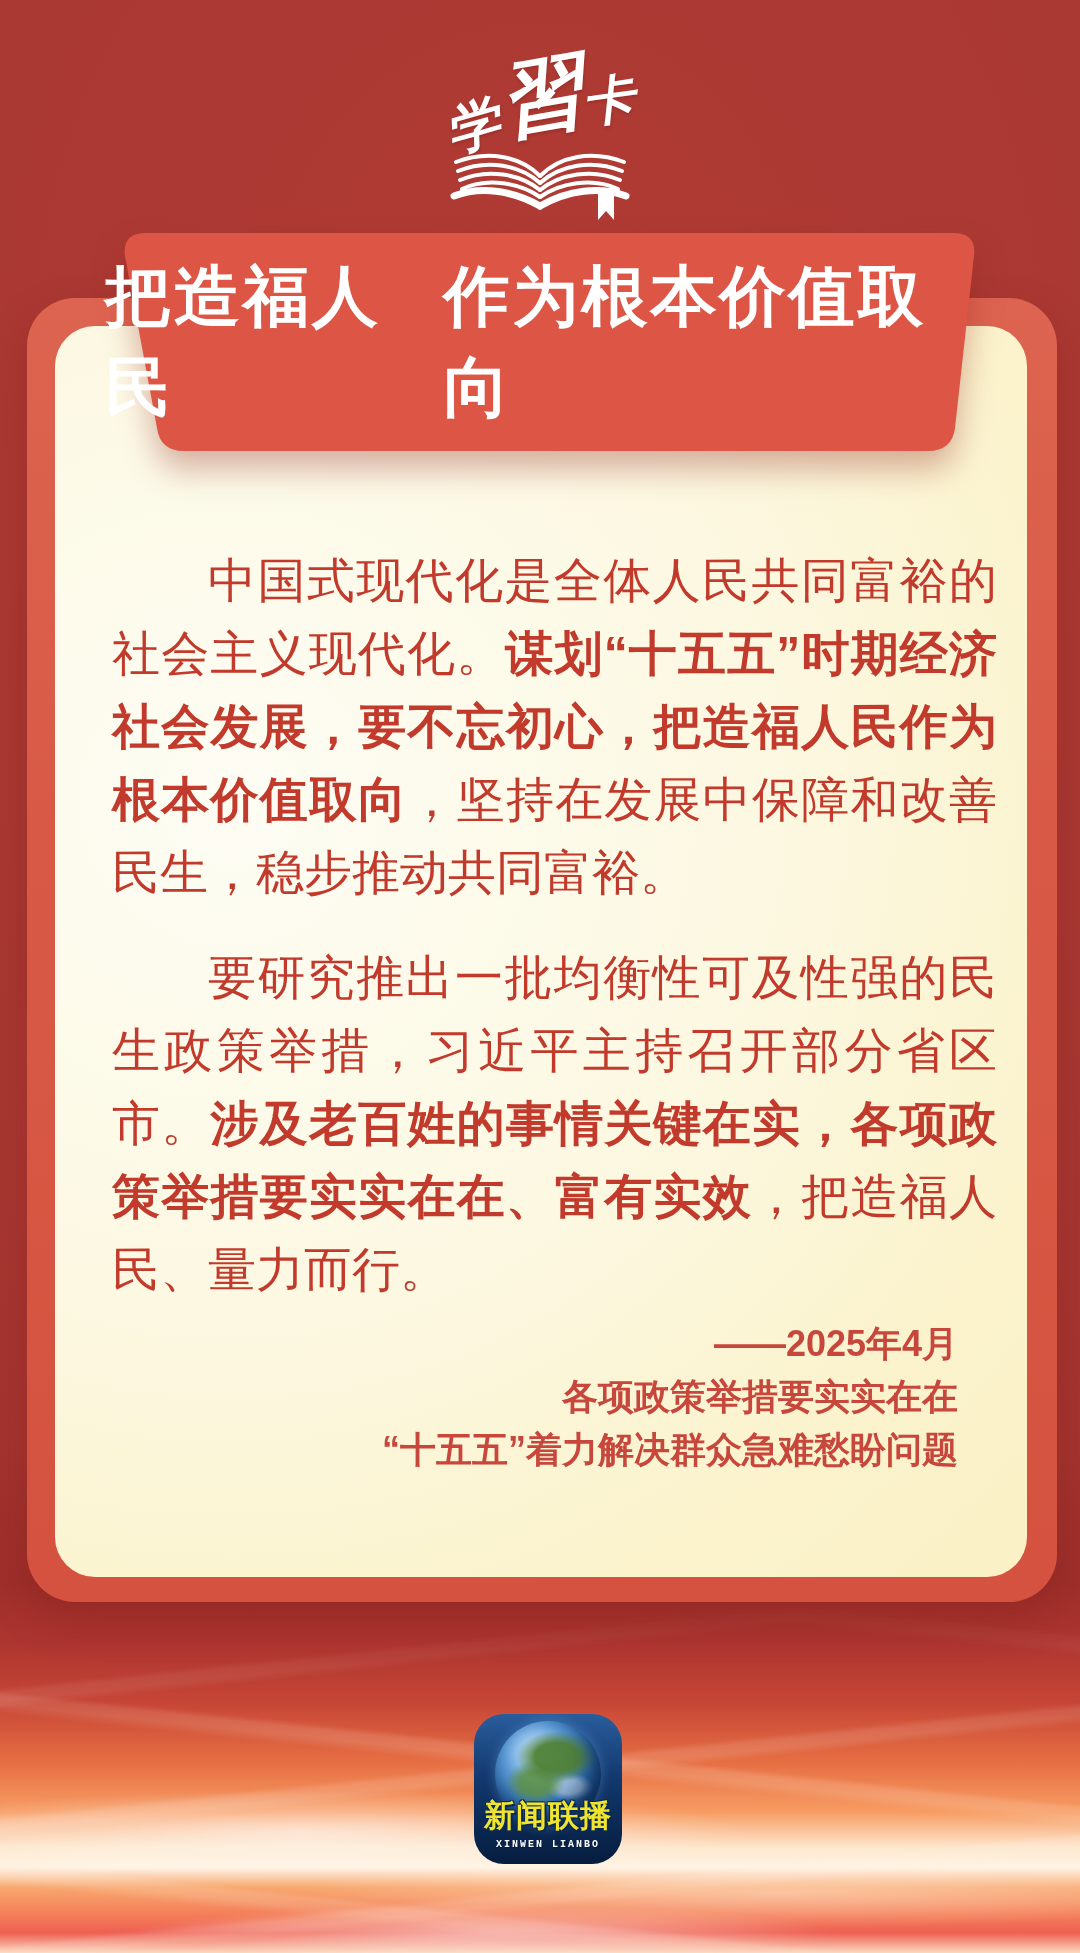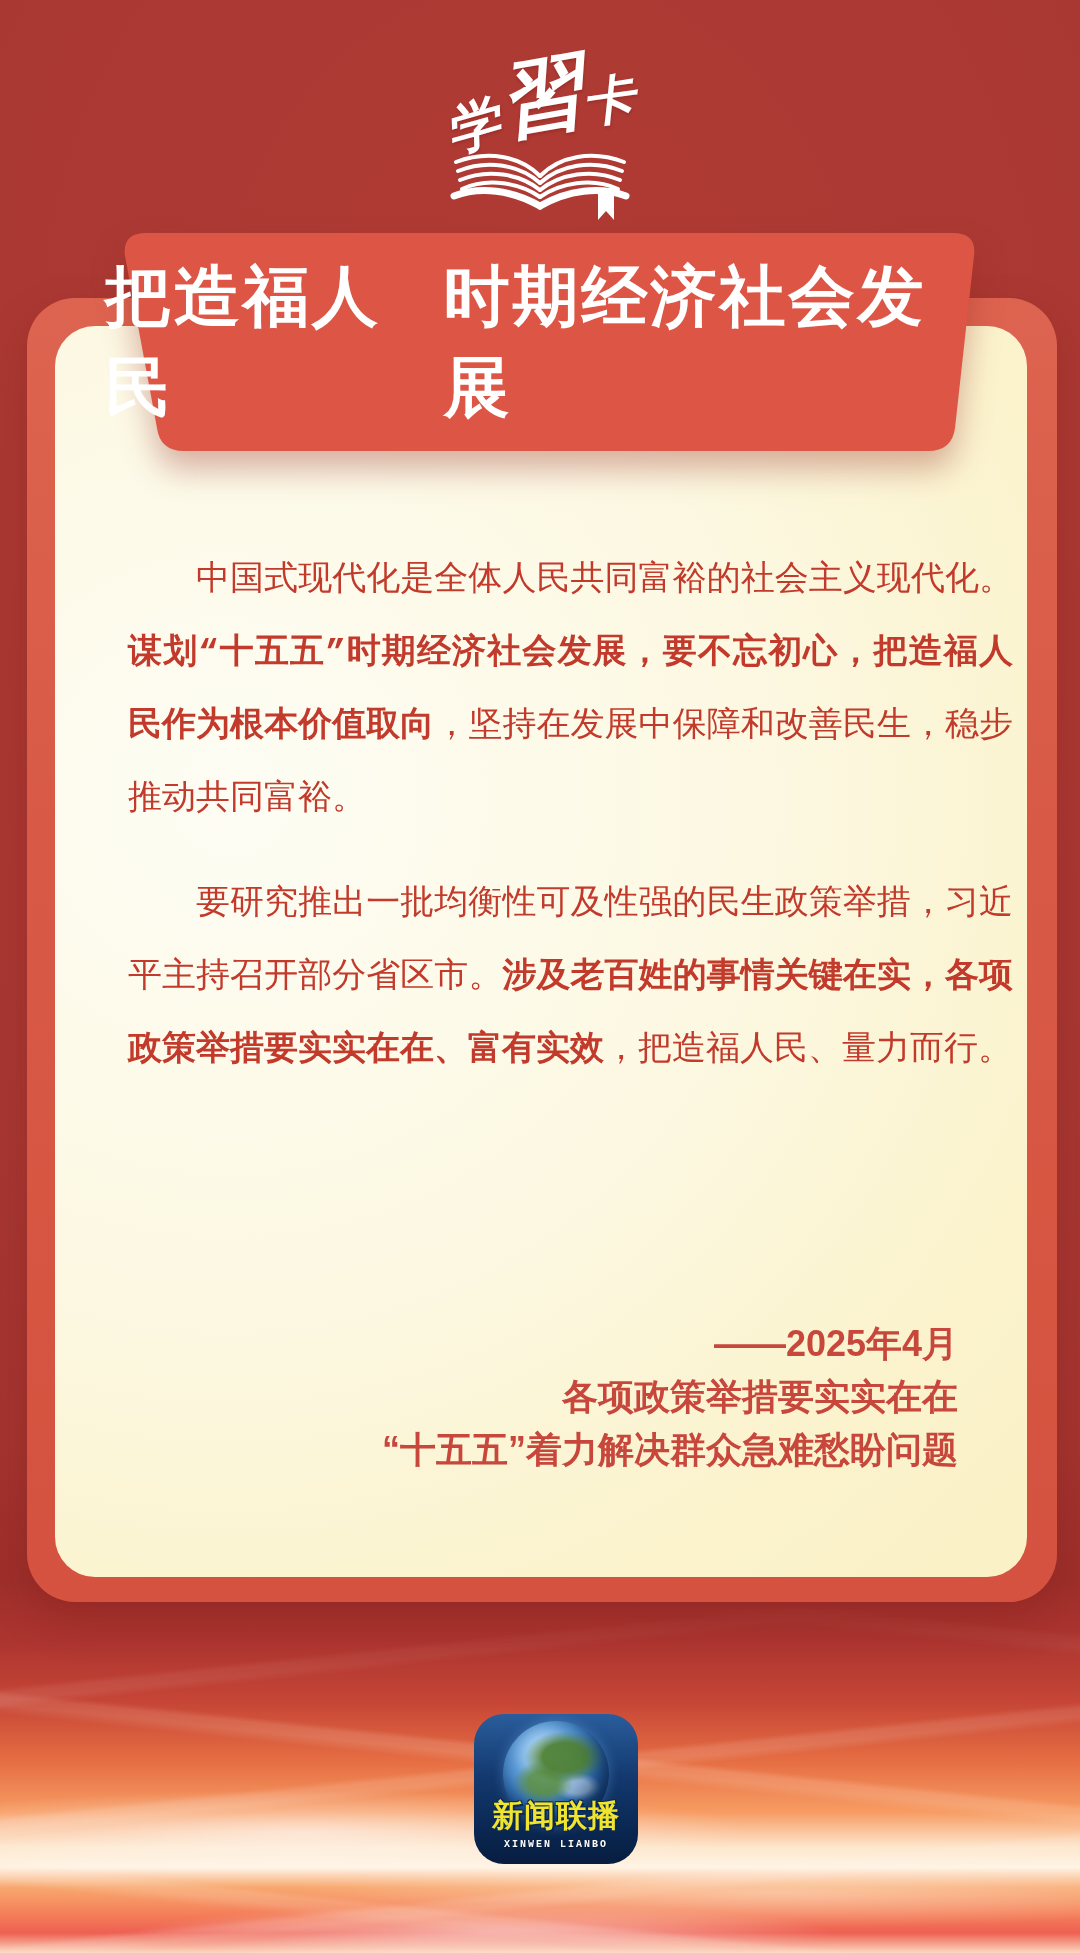--- a/index.html
+++ b/index.html
@@ -50,32 +50,32 @@
   .card{position:absolute;left:55px;top:326px;width:972px;height:1251px;border-radius:40px;
     background:radial-gradient(120% 90% at 18% 38%, #fefdf4 0%, #fcf8e2 45%, #fbf3cd 75%, #faf0c4 100%);}
   
   .banner-svg{position:absolute;left:105px;top:233px;width:880px;height:218px;
     filter:drop-shadow(0 18px 16px rgba(146,38,28,.35));}
   .banner-text{position:absolute;left:105px;top:233px;width:880px;height:218px;
     display:flex;flex-direction:row;align-items:center;justify-content:center;
     color:#ffffff;font-weight:900;font-size:66px;line-height:91px;letter-spacing:3px;
     font-family:"Liberation Sans",sans-serif;}
   
-  .card-body{position:absolute;left:128px;top:544px;width:885px;
-    color:#c23a2b;font-size:34px;line-height:73px;text-align:justify;
-    font-family:Liberation Mono, monospace;}
+  .card-body{position:absolute;left:112px;top:544px;width:885px;
+    color:#c23a2b;font-size:48px;line-height:73px;text-align:justify;
+    font-family:Liberation Sans, sans-serif;}
   .card-body p{margin:0;text-indent:2em;}
   .card-body p + p{margin-top:32px;}
   .seg-b{font-weight:bold;}
   
   .attribution{position:absolute;top:1317px;right:122px;text-align:right;
     color:#c8473c;font-size:36px;line-height:53px;font-weight:700;
     font-family:"Liberation Sans",sans-serif;}
   
-  .badge{position:absolute;left:474px;top:1714px;width:164px;height:150px;border-radius:30px;
+  .badge{position:absolute;left:474px;top:1714px;width:148px;height:150px;border-radius:30px;
     background:linear-gradient(180deg,#2a5d9c 0%,#13396f 42%,#0a2751 78%,#071d3f 100%);
     display:flex;flex-direction:column;align-items:center;overflow:hidden;}
   .globe{width:106px;height:106px;border-radius:50%;margin-top:7px;flex:0 0 auto;
     background:
       radial-gradient(40px 26px at 58% 34%, rgba(80,130,55,.95) 0 55%, rgba(80,130,55,0) 100%),
       radial-gradient(30px 22px at 38% 58%, rgba(95,145,65,.85) 0 50%, rgba(95,145,65,0) 100%),
       radial-gradient(24px 14px at 70% 62%, rgba(215,225,235,.55) 0 50%, rgba(215,225,235,0) 100%),
       radial-gradient(circle at 38% 30%, #d8ecff 0%, #9fcbf0 14%, #5c9cd9 32%, #3577bb 52%, #1f5497 70%, #143d75 85%, #0e2f5c 100%);
     box-shadow:inset -8px -12px 22px rgba(5,20,45,.6), 0 0 12px rgba(120,180,240,.35);}
   .badge-cn{margin-top:-32px;color:#f0e42e;font-weight:900;font-size:31px;letter-spacing:1px;
@@ -117,21 +117,21 @@
   </div>
 
   <div class="panel"></div>
   <div class="card"></div>
 
   <svg class="banner-svg" viewBox="0 0 880 218">
     <path d="M41,0 L848,0 Q872,0 869,23 L850,195 Q847,218 823,218 L79,218 Q55,218 52,195 L20,23 Q17,0 41,0 Z" fill="#dc5545"></path>
   </svg>
   <div class="banner-text">
     <span>把造福人民</span>
-    <span>时期经济社会发展</span>
+    <span>作为根本价值取向</span>
   </div>
 
   <div class="card-body">
     <p><span class="seg">中国式现代化是全体人民共同富裕的社会主义现代化。</span><span class="seg seg-b">谋划“十五五”时期经济社会发展，要不忘初心，把造福人民作为根本价值取向</span><span class="seg">，坚持在发展中保障和改善民生，稳步推动共同富裕。</span></p>
     <p><span class="seg">要研究推出一批均衡性可及性强的民生政策举措，习近平主持召开部分省区市。</span><span class="seg seg-b">涉及老百姓的事情关键在实，各项政策举措要实实在在、富有实效</span><span class="seg">，把造福人民、量力而行。</span></p>
   </div>
 
   <div class="attribution">
     <div>——2025年4月</div>
     <div>各项政策举措要实实在在</div>

